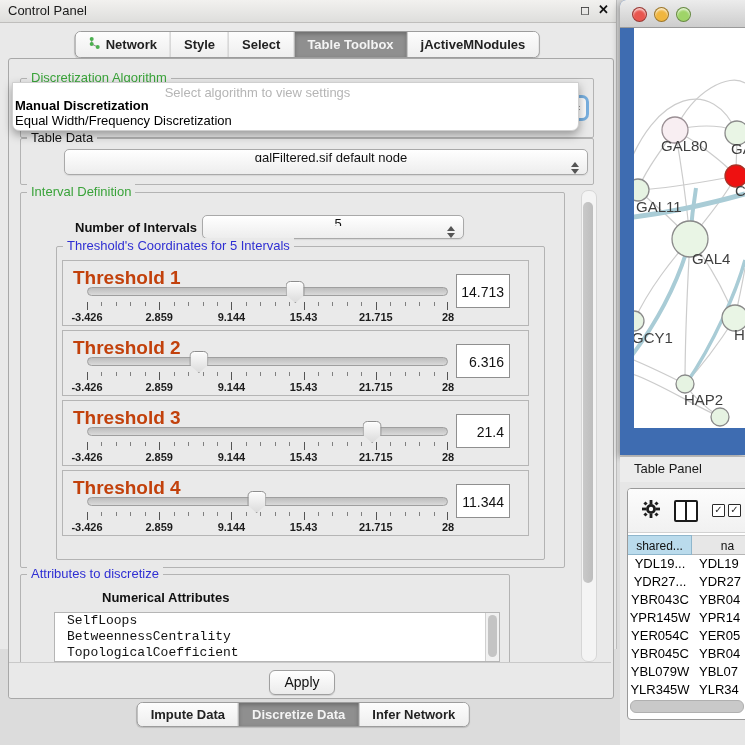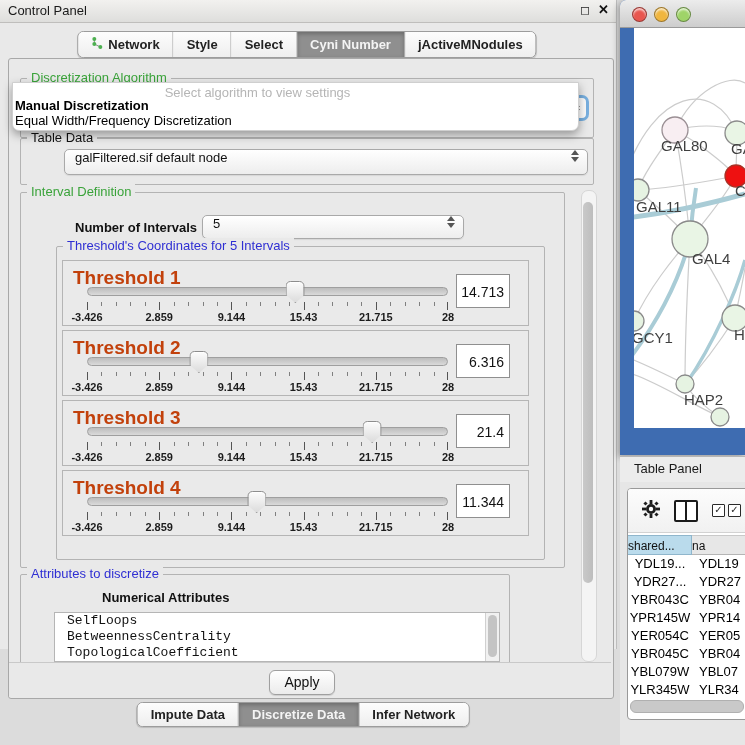--- a/index.html
+++ b/index.html
@@ -26,21 +26,21 @@
   .outer{left:8px;top:58px;width:604px;height:639px;border:1px solid #a8a8a8;border-radius:3px;background:#e9e9e9;}
 
   
   .group{position:absolute;border:1px solid #b3b3b3;border-radius:2px;}
   .gtitle{position:absolute;top:-9px;left:6px;background:#e9e9e9;padding:0 4px;font-size:13px;white-space:nowrap;}
   .g-green{color:#3aa33a;}
   .g-blue{color:#2f2fd3;}
   .g-dark{color:#111;}
 
   
-  .combo{position:absolute;border:1px solid #a9a9a9;border-radius:5px;background:linear-gradient(#ffffff,#ededed);display:flex;align-items:flex-start;box-shadow:0 1px 1px rgba(0,0,0,.08);}
+  .combo{position:absolute;border:1px solid #a9a9a9;border-radius:5px;background:linear-gradient(#ffffff,#ededed);display:flex;align-items:center;box-shadow:0 1px 1px rgba(0,0,0,.08);flex-direction:column;}
   .combo .ctext{padding-left:10px;font-size:13px;color:#111;overflow:hidden;white-space:nowrap;}
   .stepper{margin-left:auto;margin-right:8px;display:flex;flex-direction:column;gap:2px;}
   .stepper i{display:block;width:0;height:0;border-left:4px solid transparent;border-right:4px solid transparent;}
   .stepper .up{border-bottom:5px solid #555;}
   .stepper .dn{border-top:5px solid #555;}
 
   
   .popup{left:12px;top:82px;width:565px;height:47px;background:#ffffff;border:1px solid #cfcfcf;border-radius:0 0 7px 7px;box-shadow:0 4px 10px rgba(0,0,0,.35);z-index:10;}
   .popup .hint{position:absolute;top:2px;left:0;width:100%;padding-right:76px;box-sizing:border-box;text-align:center;color:#b5b5b5;font-size:13px;}
   .popup .opt1{position:absolute;top:15px;left:2px;font-size:13px;font-weight:bold;color:#000;}
@@ -86,21 +86,21 @@
   .tp-titlebar{left:620px;top:456px;width:125px;height:26px;background:#ececec;border-top:1px solid #b5b5b5;border-bottom:1px solid #d8d8d8;}
   .tp-title{left:634px;top:461px;font-size:13px;color:#1a1a1a;}
   .tp-bg{left:620px;top:482px;width:125px;height:263px;background:#e6e6e6;}
   .twin{left:627px;top:488px;width:130px;height:230px;background:#fff;border:1px solid #999;border-radius:4px;overflow:hidden;}
   .t-toolbar{position:absolute;left:0;top:0;width:100%;height:44px;background:linear-gradient(#fcfcfc,#f1f1f1);border-bottom:1px solid #d2d2d2;display:flex;align-items:center;gap:14px;padding-left:14px;box-sizing:border-box;}
   .splitcol{width:20px;height:18px;border:2px solid #1b1b1b;border-radius:2px;background:#fff;position:relative;}
   .splitcol:before{content:"";position:absolute;left:50%;top:0;width:2px;height:100%;background:#1b1b1b;transform:translateX(-50%);}
   .cbpair{display:flex;gap:3px;}
   .cb{width:11px;height:11px;border:1.5px solid #2a2a2a;border-radius:1px;font-size:10px;line-height:10px;text-align:center;color:#2a2a2a;background:#fff;}
   .thead{position:absolute;left:0;top:46px;width:200px;height:20px;display:flex;}
-  .th-cell{box-sizing:border-box;font-size:12px;text-align:left;line-height:20px;border-right:1px solid #b5b5b5;border-top:1px solid #c9c9c9;border-bottom:1px solid #b5b5b5;background:#e7e7e7;color:#111;overflow:hidden;}
+  .th-cell{box-sizing:border-box;font-size:12px;text-align:center;line-height:20px;border-right:1px solid #b5b5b5;border-top:1px solid #c9c9c9;border-bottom:1px solid #b5b5b5;background:#e7e7e7;color:#111;overflow:hidden;}
   .th-cell.sel{background:#badbec;border-color:#8fb6cc;}
   .tbody{position:absolute;left:0;top:66px;width:200px;}
   .trow{display:flex;height:18px;}
   .td{box-sizing:border-box;font-size:13px;line-height:18px;overflow:hidden;white-space:nowrap;color:#000;}
   .td.c1{width:64px;text-align:center;}
   .td.c2{width:72px;padding-left:7px;}
   .hscroll{position:absolute;left:2px;top:211px;width:112px;height:11px;background:#c9c9c9;border-radius:6px;border:1px solid #b0b0b0;}
 
   .netw-icon{display:inline-block;}
 </style>
@@ -129,21 +129,21 @@
         </span>
         <span>Network</span>
       </div>
       <div class="tab">
           <span>Style</span>
         </div>
       <div class="tab">
           <span>Select</span>
         </div>
       <div class="tab sel">
-          <span>Cyni Number</span>
+          <span>Table Toolbox</span>
         </div>
       <div class="tab">
           <span>jActiveMNodules</span>
         </div>
     </div>
 
     <div class="abs outer"></div>
 
     <div class="group" style="left:20px;top:78px;width:572px;height:58px;">
       <span class="gtitle g-green">Discretization Algorithm</span>

